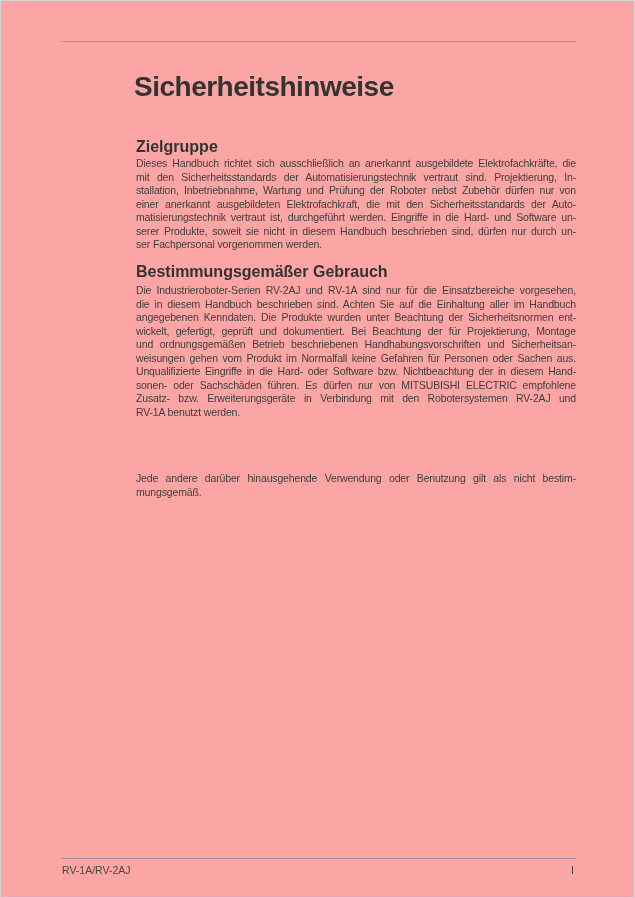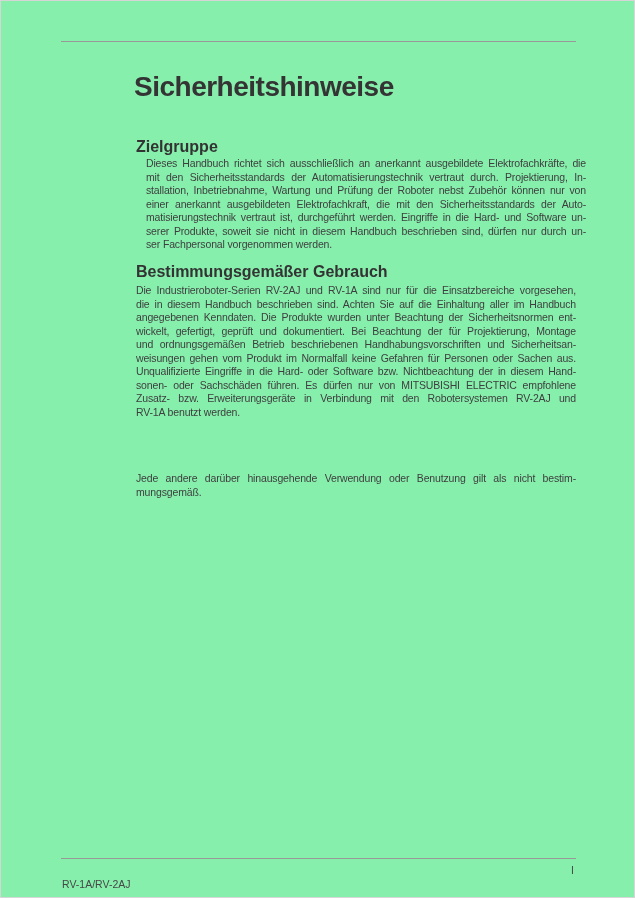--- a/index.html
+++ b/index.html
@@ -4,21 +4,21 @@
 <style>
   html, body {
     margin: 0;
     padding: 0;
     background: #ffffff;
   }
   .page {
     position: relative;
     width: 635px;
     height: 898px;
-    background: #86efac;
+    background: #fca5a5;
     box-sizing: border-box;
     border: 1px solid #d6d6d6;
     font-family: "Liberation Sans", "DejaVu Sans", sans-serif;
     overflow: hidden;
   }
   .rule {
     position: absolute;
     left: 60px;
     width: 515px;
     height: 0;
@@ -48,62 +48,61 @@
   .heading-2 { top: 262px; }
   .para {
     position: absolute;
     left: 135px;
     width: 440px;
     font-size: 10.5px;
     line-height: 13.5px;
     letter-spacing: -0.15px;
     color: #3e3e3e;
   }
-  .para-1 { top: 156px; margin-left: 10px; }
+  .para-1 { top: 156px; }
   .para-2 { top: 283px; }
   .para-3 { top: 429px; margin-top: 42px; }
   .line {
     height: 13.5px;
     overflow: hidden;
     text-align: justify;
     text-align-last: justify;
   }
   .line.last {
     text-align: center;
     text-align-last: left;
   }
   .footer-left {
     position: absolute;
     left: 61px;
     top: 863px;
     font-size: 10.5px;
     color: #474747;
-    margin-top: 14px;
   }
   .footer-right {
     position: absolute;
     right: 60px;
     top: 863px;
     font-size: 10.5px;
     color: #474747;
   }
 </style>
 </head>
 <body>
 
 <div class="page">
   <div class="rule top-rule"></div>
 
   <h1 class="title">Sicherheitshinweise</h1>
 
   <h2 class="heading heading-1">Zielgruppe</h2>
   <div class="para para-1">
       <div class="line">Dieses Handbuch richtet sich ausschließlich an anerkannt ausgebildete Elektrofachkräfte, die</div>
-      <div class="line">mit den Sicherheitsstandards der Automatisierungstechnik vertraut durch. Projektierung, In-</div>
-      <div class="line">stallation, Inbetriebnahme, Wartung und Prüfung der Roboter nebst Zubehör können nur von</div>
+      <div class="line">mit den Sicherheitsstandards der Automatisierungstechnik vertraut sind. Projektierung, In-</div>
+      <div class="line">stallation, Inbetriebnahme, Wartung und Prüfung der Roboter nebst Zubehör dürfen nur von</div>
       <div class="line">einer anerkannt ausgebildeten Elektrofachkraft, die mit den Sicherheitsstandards der Auto-</div>
       <div class="line">matisierungstechnik vertraut ist, durchgeführt werden. Eingriffe in die Hard- und Software un-</div>
       <div class="line">serer Produkte, soweit sie nicht in diesem Handbuch beschrieben sind, dürfen nur durch un-</div>
       <div class="line last">ser Fachpersonal vorgenommen werden.</div>
     </div>
 
   <h2 class="heading heading-2">Bestimmungsgemäßer Gebrauch</h2>
   <div class="para para-2">
       <div class="line">Die Industrieroboter-Serien RV-2AJ und RV-1A sind nur für die Einsatzbereiche vorgesehen,</div>
       <div class="line">die in diesem Handbuch beschrieben sind. Achten Sie auf die Einhaltung aller im Handbuch</div>

